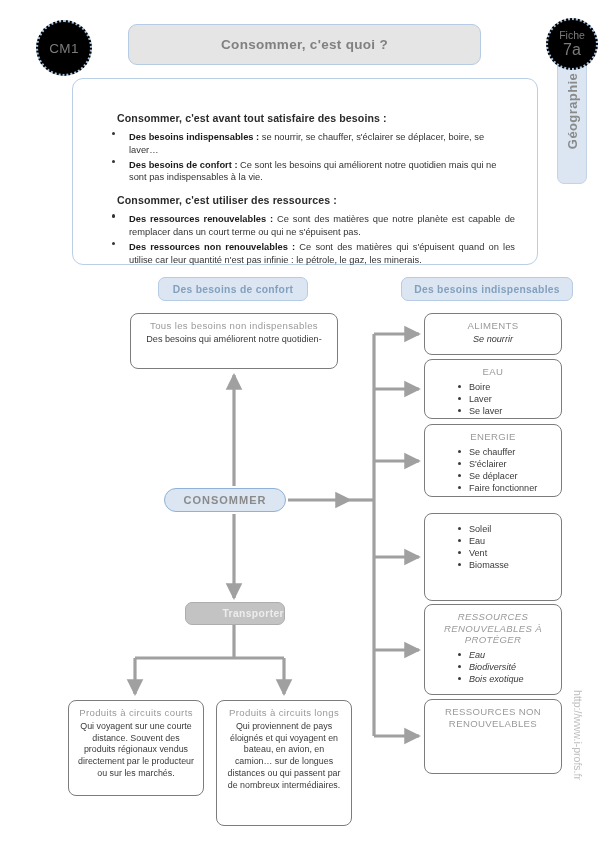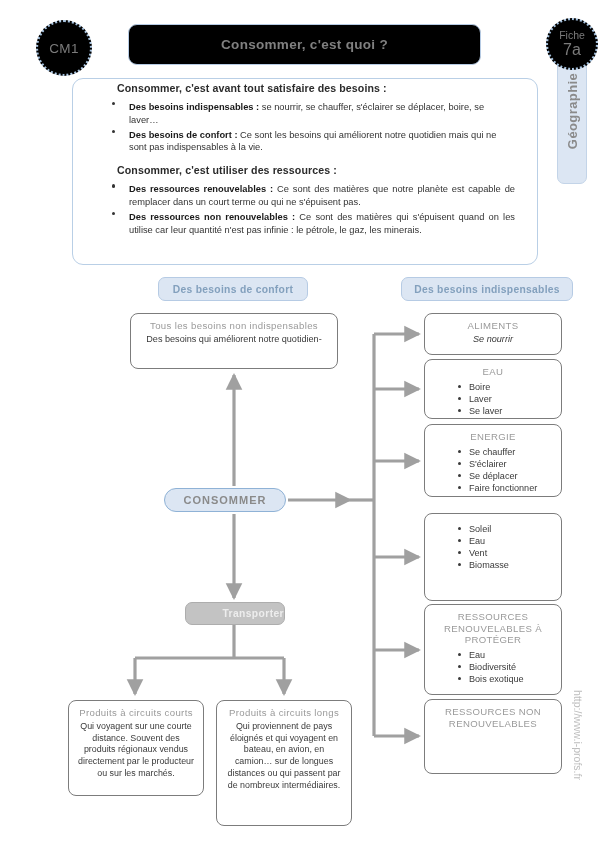--- a/index.html
+++ b/index.html
@@ -48,21 +48,21 @@
     width: 52px; height: 52px;
     line-height: 1.05;
   }
   #fiche-badge .fiche-word { font-size: 10.5px; }
   #fiche-badge .fiche-num  { font-size: 16px; margin-top: 1px; }
 
   #title-bar {
     position: absolute;
     left: 128px; top: 24px;
     width: 353px; height: 41px;
-    background: #000000;
+    background: #e5e5e5;
     border: 1px solid #b6cbe4;
     border-radius: 9px;
     display: flex;
     align-items: center;
     justify-content: center;
     color: #808080;
     font-size: 13.5px;
     font-weight: bold;
     letter-spacing: .3px;
     box-sizing: border-box;
@@ -106,21 +106,21 @@
 
   
   #lesson-card {
     position: absolute;
     left: 72px; top: 78px;
     width: 466px; height: 187px;
     border: 1px solid #b9cfe6;
     border-radius: 11px;
     background: #ffffff;
     box-sizing: border-box;
-    padding: 0 16px 10px 16px;
+    padding: 30px 16px 10px 16px;
   }
   .lesson-heading {
     color: #2b2b2b;
     font-size: 10.6px;
     font-weight: bold;
     margin: 3px 0 7px 28px;
     letter-spacing: .1px;
   }
   .lesson-list {
     list-style: none;
@@ -205,21 +205,21 @@
     width: 3px; height: 3px;
     border-radius: 50%;
     background: #3a3a3a;
   }
 
   
   #box-aliments { left: 424px; top: 313px; width: 138px; height: 42px; }
   #box-eau      { left: 424px; top: 359px; width: 138px; height: 60px; }
   #box-energie  { left: 424px; top: 424px; width: 138px; height: 73px; }
   #box-ren      { left: 424px; top: 513px; width: 138px; height: 88px; }
-  #box-renprot  { left: 424px; top: 604px; width: 138px; height: 91px; }
+  #box-renprot  { left: 424px; top: 604px; width: 138px; height: 91px; font-style: italic; }
   #box-nonren   { left: 424px; top: 699px; width: 138px; height: 75px; }
 
   
   #box-tous     { left: 130px; top: 313px; width: 208px; height: 56px; }
   #box-courts   { left: 68px;  top: 700px; width: 136px; height: 96px; }
   #box-longs    { left: 216px; top: 700px; width: 136px; height: 126px; }
   #box-courts .dsub, #box-longs .dsub { font-size: 8.9px; line-height: 1.33; }
 
   
   #node-consommer {

